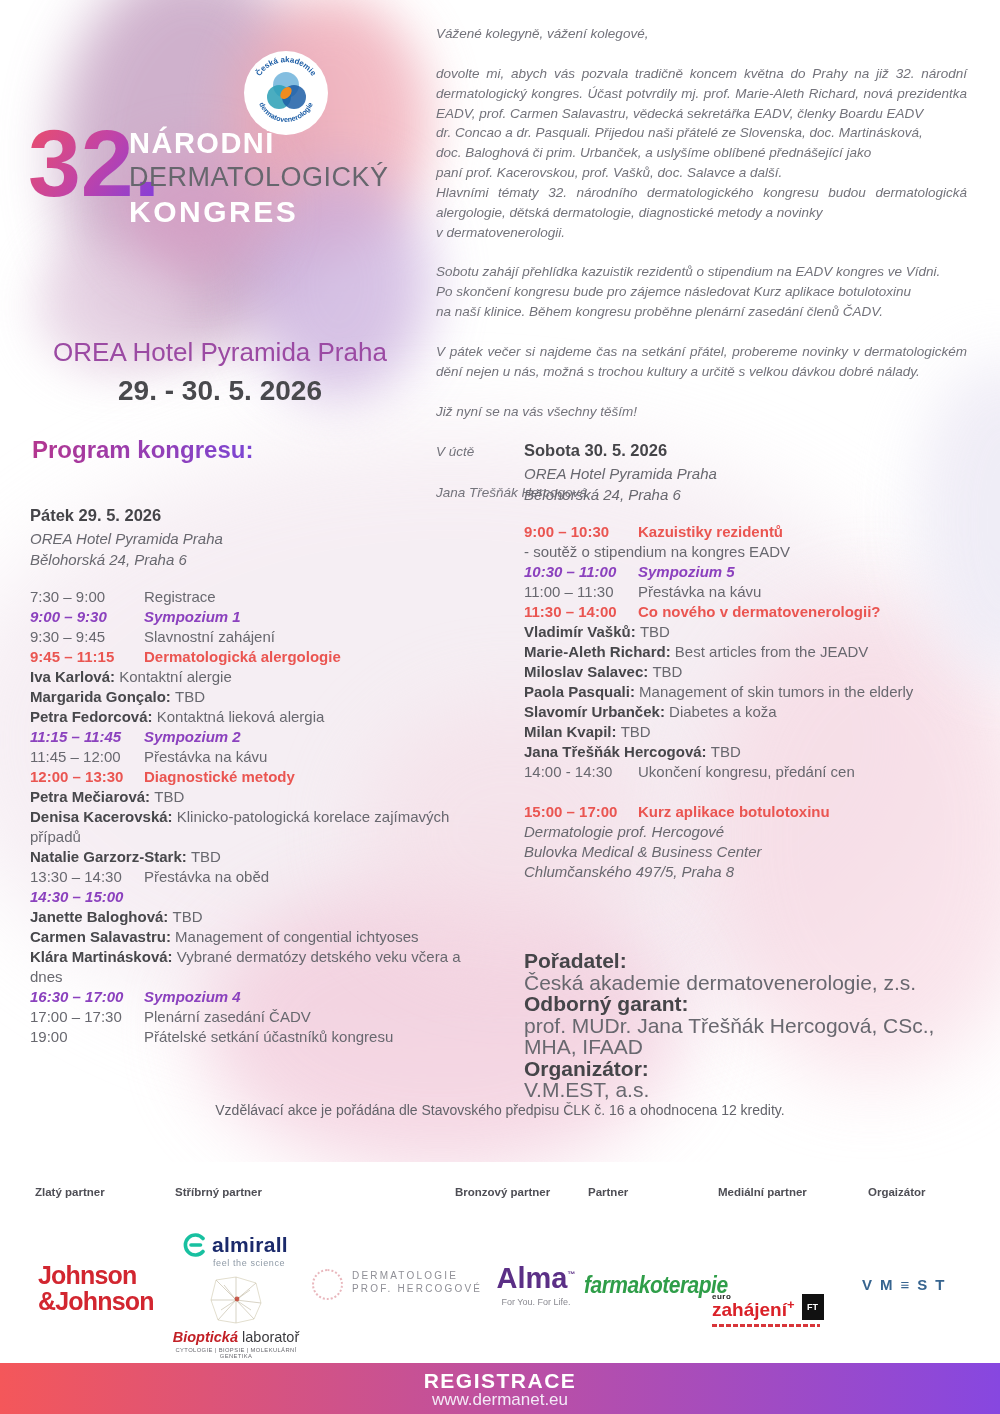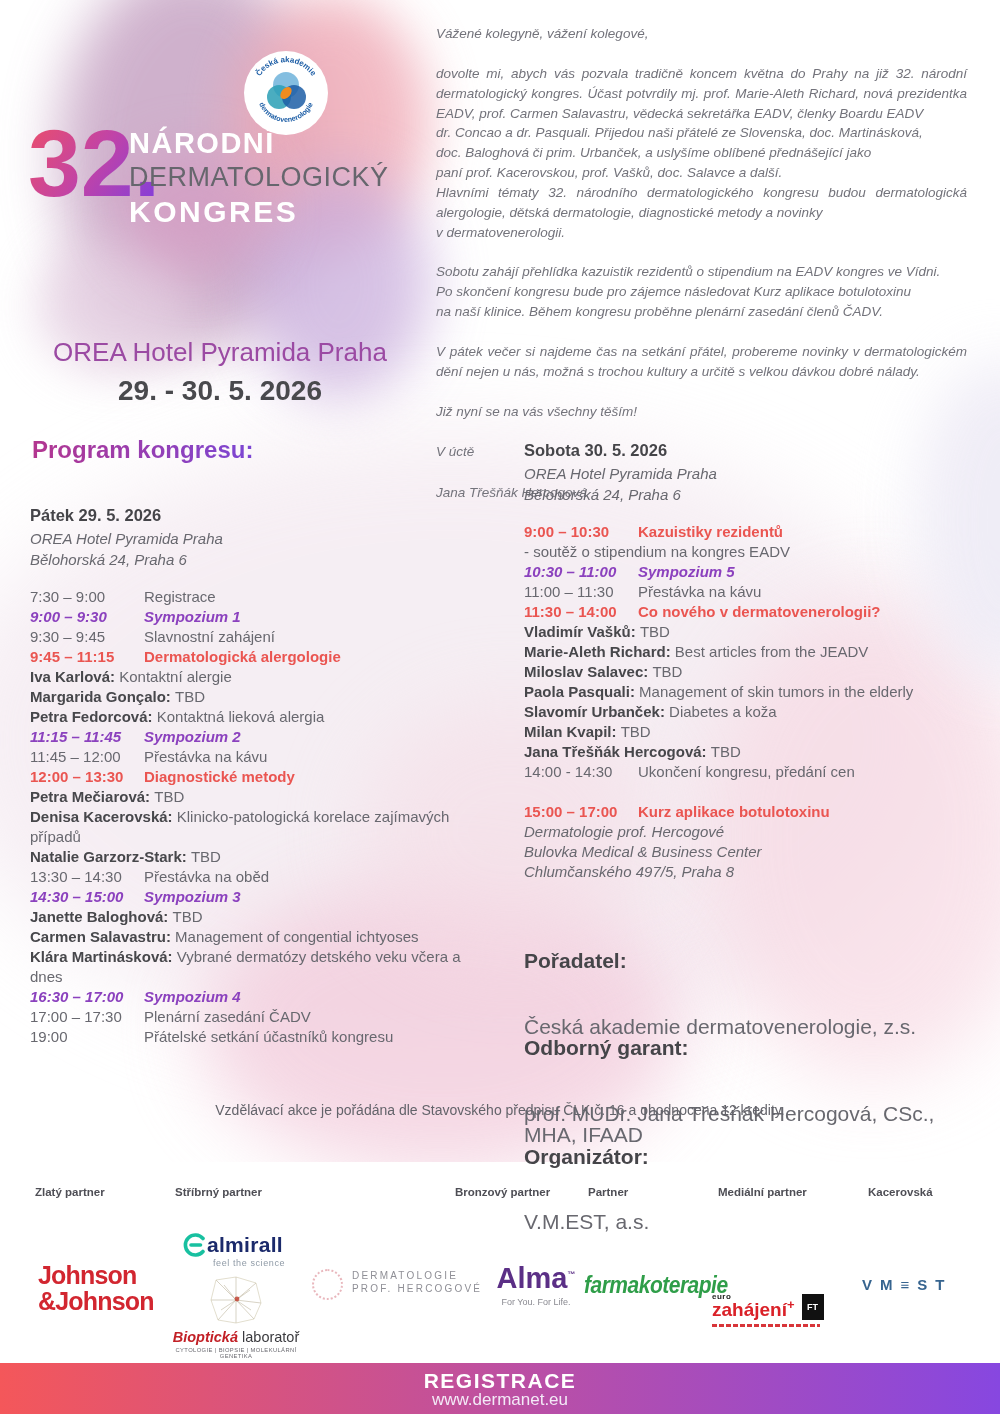--- a/index.html
+++ b/index.html
@@ -54,33 +54,33 @@
   .session.plain{color:#68686f;}
   .session.purple{color:#8b41be;font-weight:700;font-style:italic;}
   .session.red{color:#ea5551;font-weight:700;}
   .speaker .pname{font-weight:700;color:#47474b;}
   .note{color:#68686f;}
   .italic-line{font-style:italic;}
   .gap{height:20px;}
   
   .organizers{position:absolute;left:524px;top:950px;width:455px;z-index:2;font-size:21px;line-height:21.5px;}
   .org-label{font-weight:800;color:#454549;}
-  .org-value{color:#68686f;margin-top:44px;}
+  .org-value{color:#68686f;}
   
   .credit{position:absolute;left:0;top:1102px;width:1000px;text-align:center;z-index:2;
           font-size:14px;color:#63636a;}
   
   .tiers{position:absolute;left:0;top:1186px;width:860px;height:20px;z-index:2;}
   .tier-label{position:absolute;top:0;font-size:11.5px;font-weight:700;color:#4e4e55;}
   .tier-0{left:35px;} .tier-1{left:175px;} .tier-2{left:455px;}
   .tier-3{left:588px;} .tier-4{left:718px;} .tier-5{left:868px;}
   .plogo{position:absolute;z-index:2;}
   .logo-jnj{left:38px;top:1262px;font-size:25px;line-height:26px;font-weight:700;color:#d22630;letter-spacing:-.8px;}
   .logo-almirall{left:183px;top:1233px;}
-  .alm-row{display:flex;align-items:center;}
+  .alm-row{display:flex;align-items:center;gap:5px;}
   .alm-name{font-size:21px;font-weight:800;color:#1b2a6b;letter-spacing:.3px;}
   .alm-tag{font-size:9px;color:#8f9aa6;letter-spacing:.6px;margin:1px 0 0 30px;}
   .logo-bioptika{left:160px;top:1276px;width:152px;text-align:center;}
   .bio-name{font-size:14.5px;margin-top:1px;}
   .bio-bold{font-weight:800;color:#c22026;font-style:italic;}
   .bio-rest{color:#3a3a3e;}
   .bio-cap{font-size:5.8px;letter-spacing:.4px;color:#6a6a70;margin-top:2px;}
   .logo-derm{left:312px;top:1269px;display:flex;gap:9px;align-items:flex-start;}
   .dot-circle{width:27px;height:27px;border:2.5px dotted #e9b7bd;border-radius:50%;}
   .derm-lines{font-size:10px;letter-spacing:2.2px;color:#8f8f96;line-height:13px;}
@@ -213,21 +213,20 @@
         </div>
         <div class="prow speaker"><span class="pname">Petra Mečiarová: </span><span class="ptopic">TBD</span></div>
         <div class="prow speaker"><span class="pname">Denisa Kacerovská: </span><span class="ptopic">Klinicko-patologická korelace zajímavých případů</span></div>
         <div class="prow speaker"><span class="pname">Natalie Garzorz-Stark: </span><span class="ptopic">TBD</span></div>
         <div class="prow session plain">
           <span class="ptime">13:30 – 14:30</span>
           <span class="plabel">Přestávka na oběd</span>
         </div>
         <div class="prow session purple">
           <span class="ptime">14:30 – 15:00</span>
-          <span class="plabel">Sympozium 3</span>
         </div>
         <div class="prow speaker"><span class="pname">Janette Baloghová: </span><span class="ptopic">TBD</span></div>
         <div class="prow speaker"><span class="pname">Carmen Salavastru: </span><span class="ptopic">Management of congential ichtyoses</span></div>
         <div class="prow speaker"><span class="pname">Klára Martinásková: </span><span class="ptopic">Vybrané dermatózy detského veku včera a dnes</span></div>
         <div class="prow session purple">
           <span class="ptime">16:30 – 17:00</span>
           <span class="plabel">Sympozium 4</span>
         </div>
         <div class="prow session plain">
           <span class="ptime">17:00 – 17:30</span>
@@ -296,21 +295,21 @@
     </div>
 
   <div class="credit">Vzdělávací akce je pořádána dle Stavovského předpisu ČLK č. 16 a ohodnocena 12 kredity.</div>
 
   <div class="tiers" id="tier-labels">
       <span class="tier-label tier-0">Zlatý partner</span>
       <span class="tier-label tier-1">Stříbrný partner</span>
       <span class="tier-label tier-2">Bronzový partner</span>
       <span class="tier-label tier-3">Partner</span>
       <span class="tier-label tier-4">Mediální partner</span>
-      <span class="tier-label tier-5">Kacerovská</span>
+      <span class="tier-label tier-5">Orgaizátor</span>
     </div>
 
   <div class="plogo logo-jnj">
     <div>Johnson</div>
     <div>&amp;Johnson</div>
   </div>
 
   <div class="plogo logo-almirall">
     <div class="alm-row">
       <svg width="24" height="24" viewBox="0 0 24 24">

